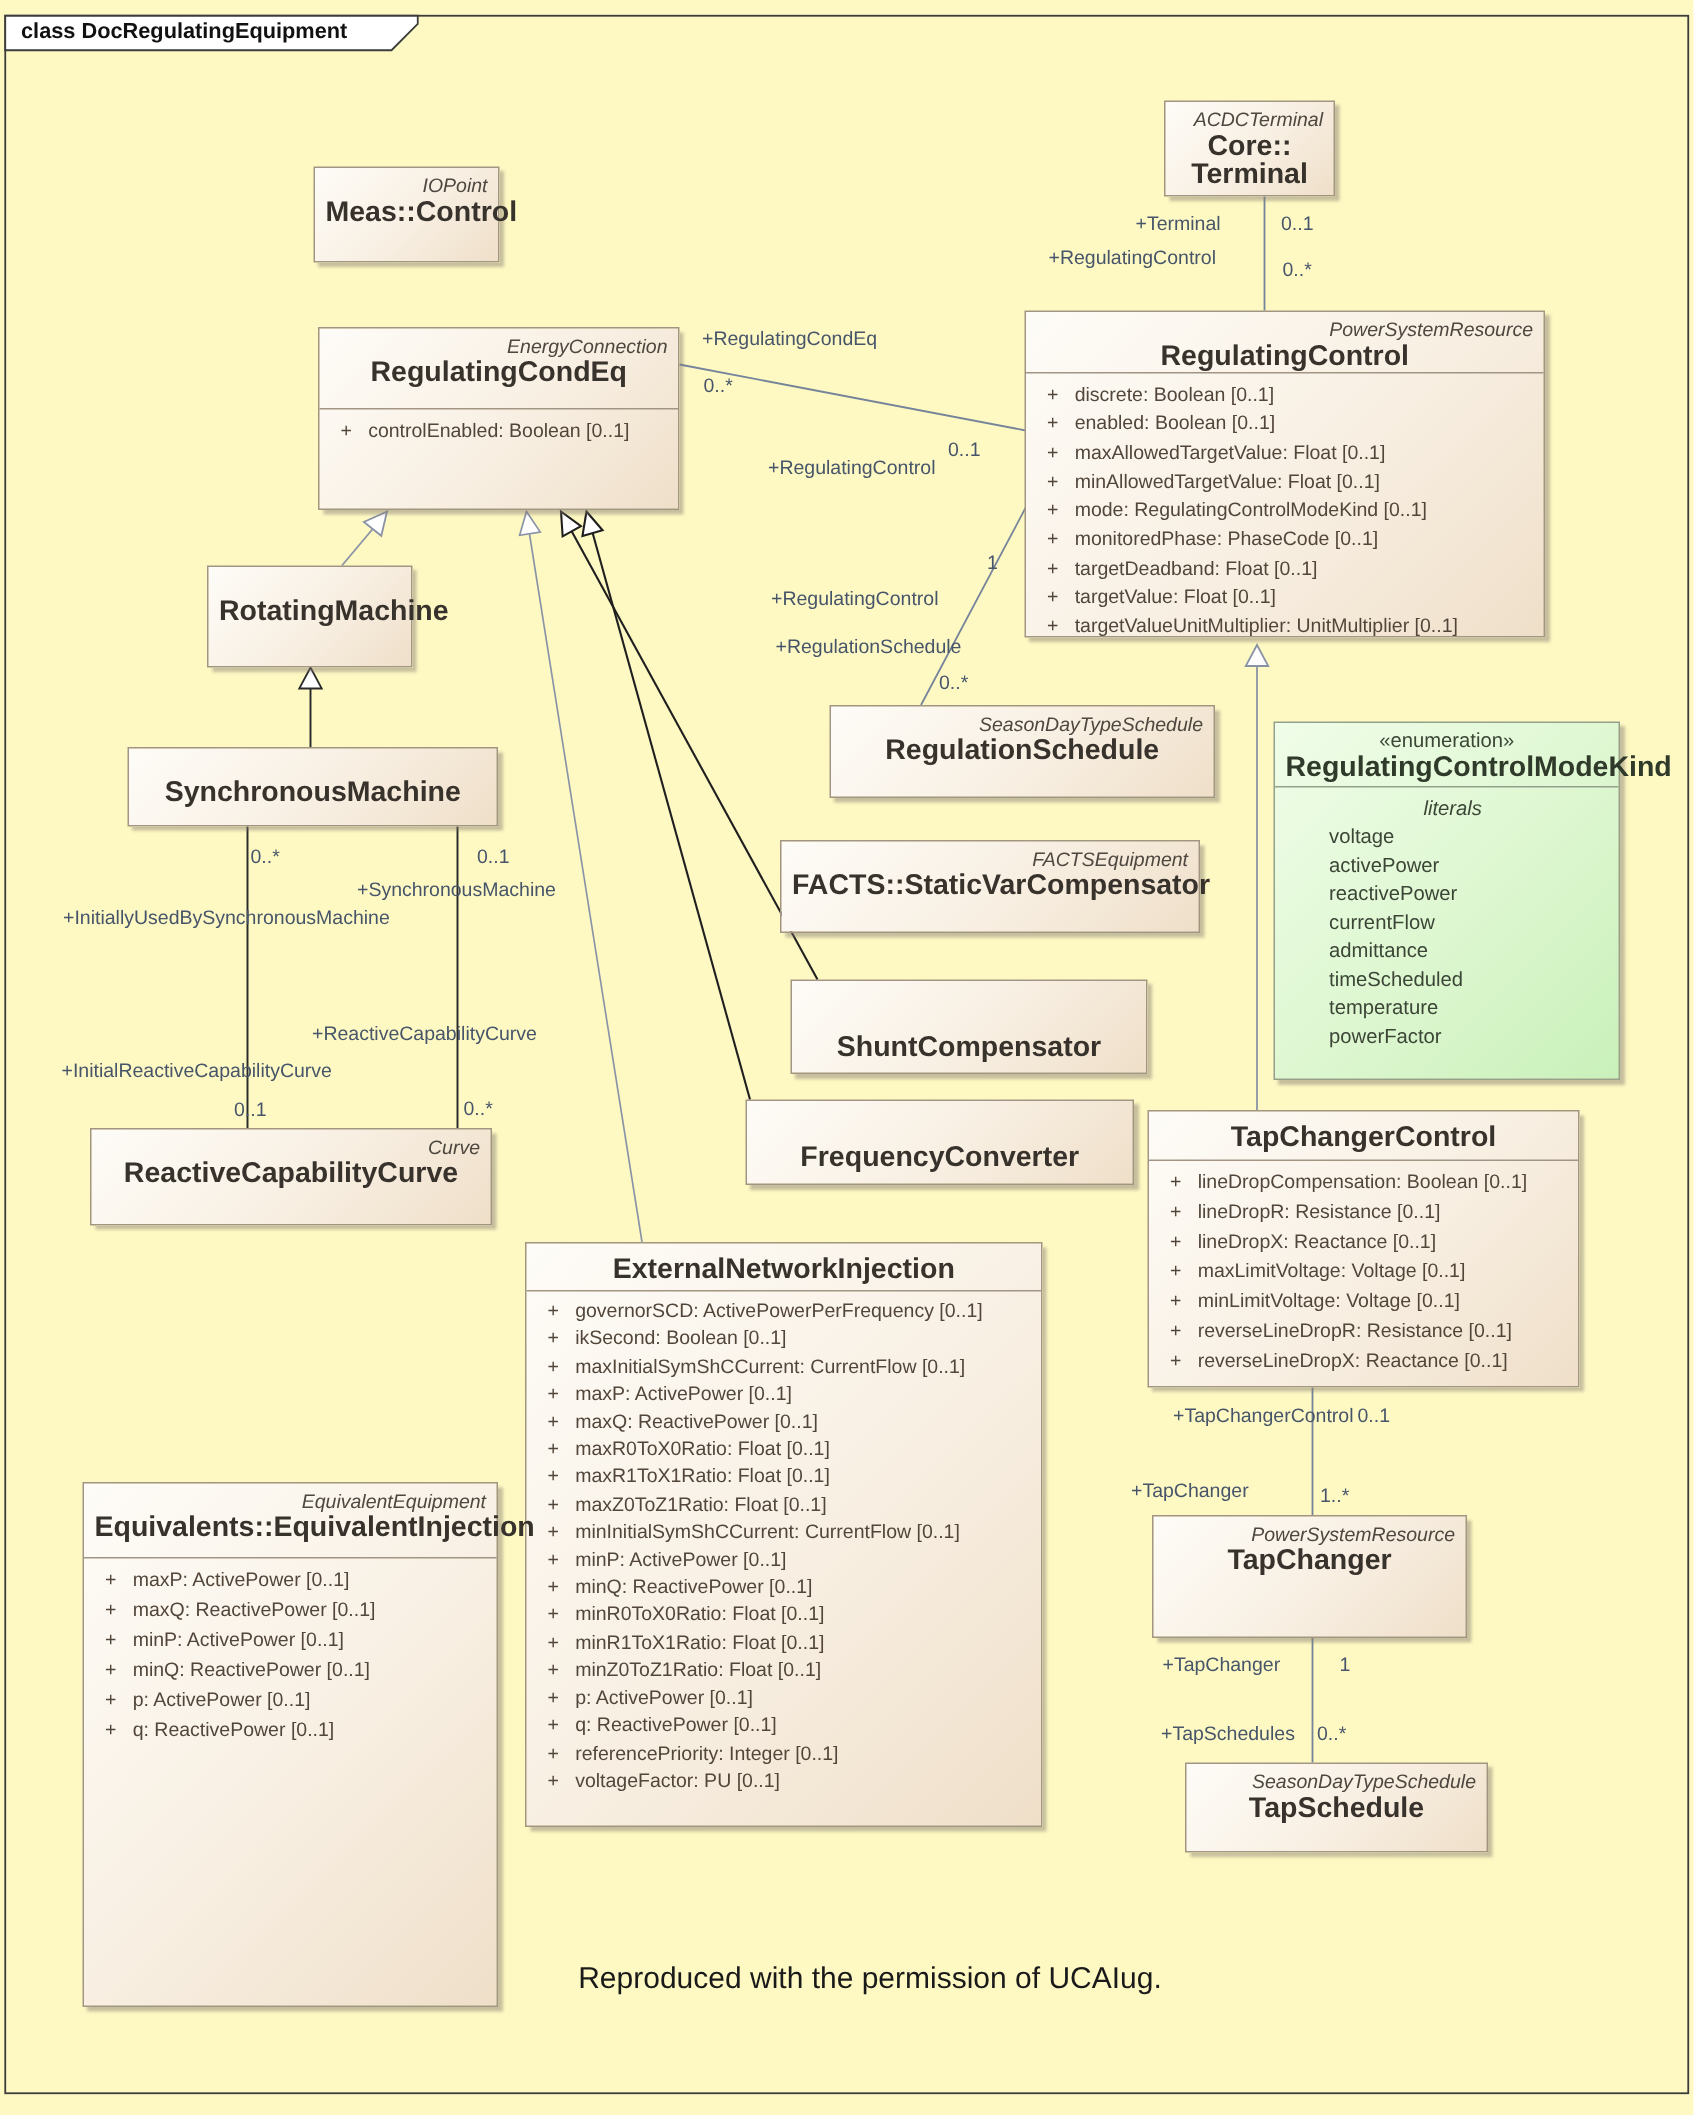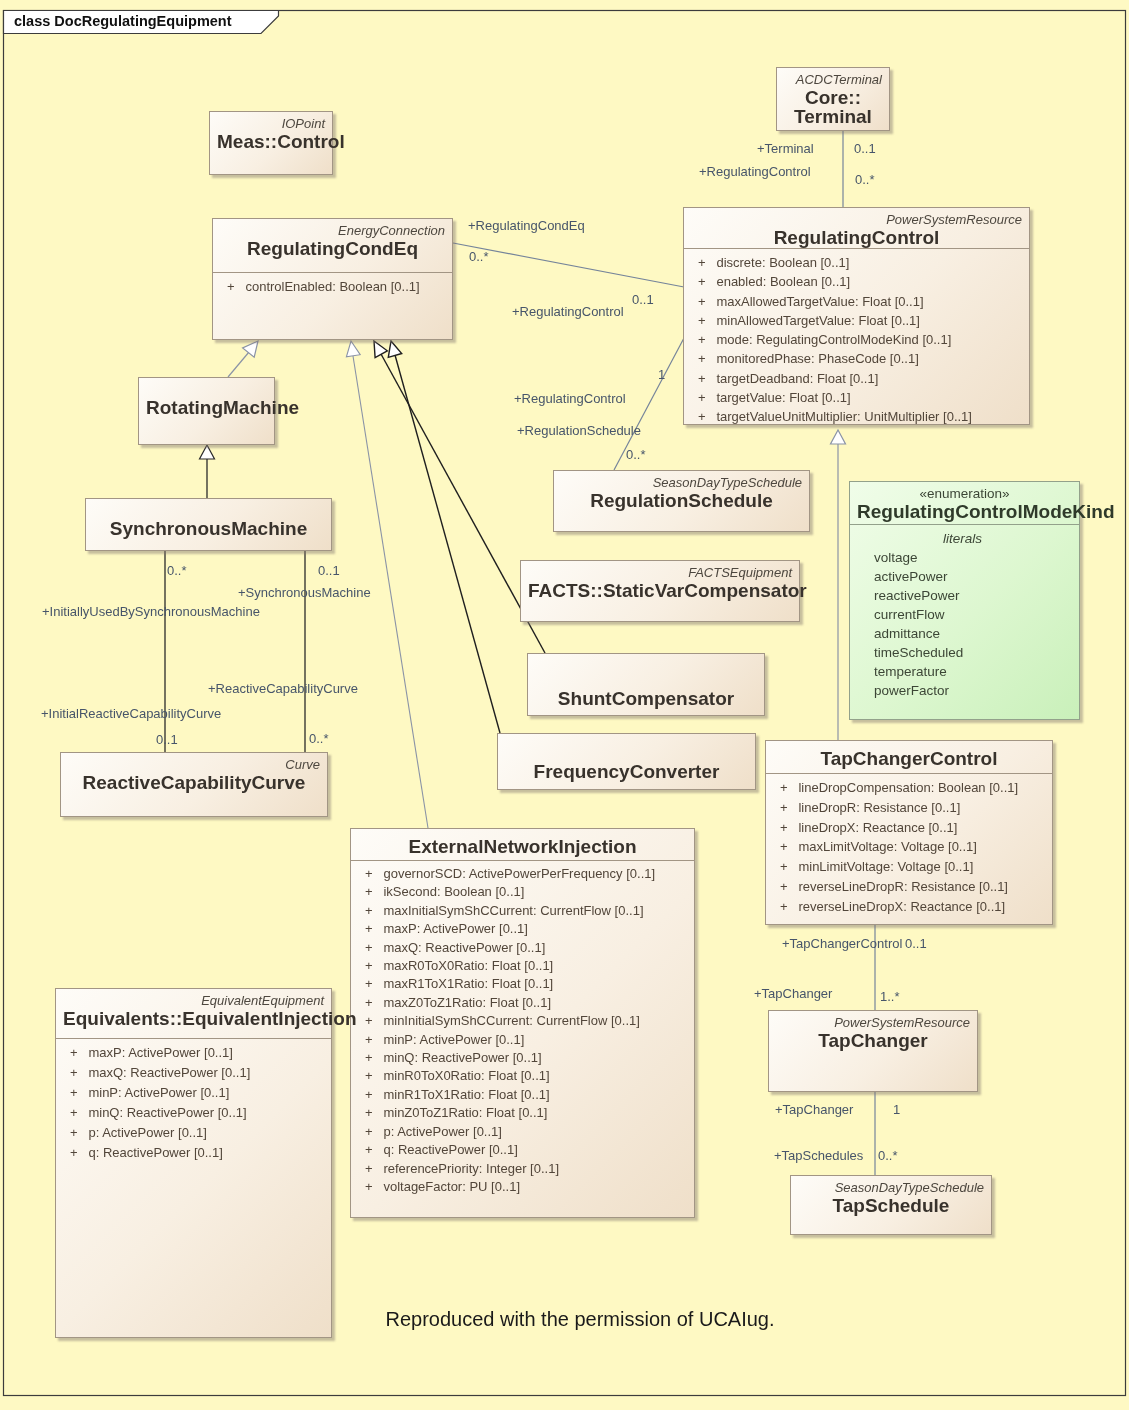--- a/index.html
+++ b/index.html
@@ -31,21 +31,21 @@
   }
   .uml-class .attr{white-space:pre;line-height:19.4px;}
   .solo-pad{padding-top:6px;margin-top:16px;}
   
   .uml-enum{
     background:linear-gradient(135deg,#f0fde9 0%,#ddf7d0 55%,#c9f0ba 100%);
     border:1px solid #93a18b;
   }
   .uml-enum .stereo{font-style:normal;text-align:center;color:#3c4636;font-size:13.5px;}
   .uml-enum .cname{color:#2f3a2a;}
-  .uml-enum .attrs{border-top:1px solid #93a18b;color:#3c4636;padding-left:0;}
+  .uml-enum .attrs{border-top:1px solid #93a18b;color:#3c4636;padding-left:12px;}
   .uml-enum .lit-hdr{text-align:center;font-style:italic;font-size:13.5px;line-height:19px;color:#3c4636;}
   .uml-enum .lit{padding-left:24px;font-size:13.5px;line-height:19px;white-space:pre;}
   
   #c-meas{left:209px;top:111px;width:124px;height:64px}
   #c-terminal{left:776px;top:67px;width:114px;height:64px}
   #c-rce{left:212px;top:218px;width:241px;height:122px}
   #c-rc{left:683px;top:207px;width:347px;height:218px}
   #c-rm{left:138px;top:377px;width:137px;height:68px}
   #c-sm{left:85px;top:498px;width:247px;height:53px}
   #c-rcc{left:60px;top:752px;width:268px;height:65px}

